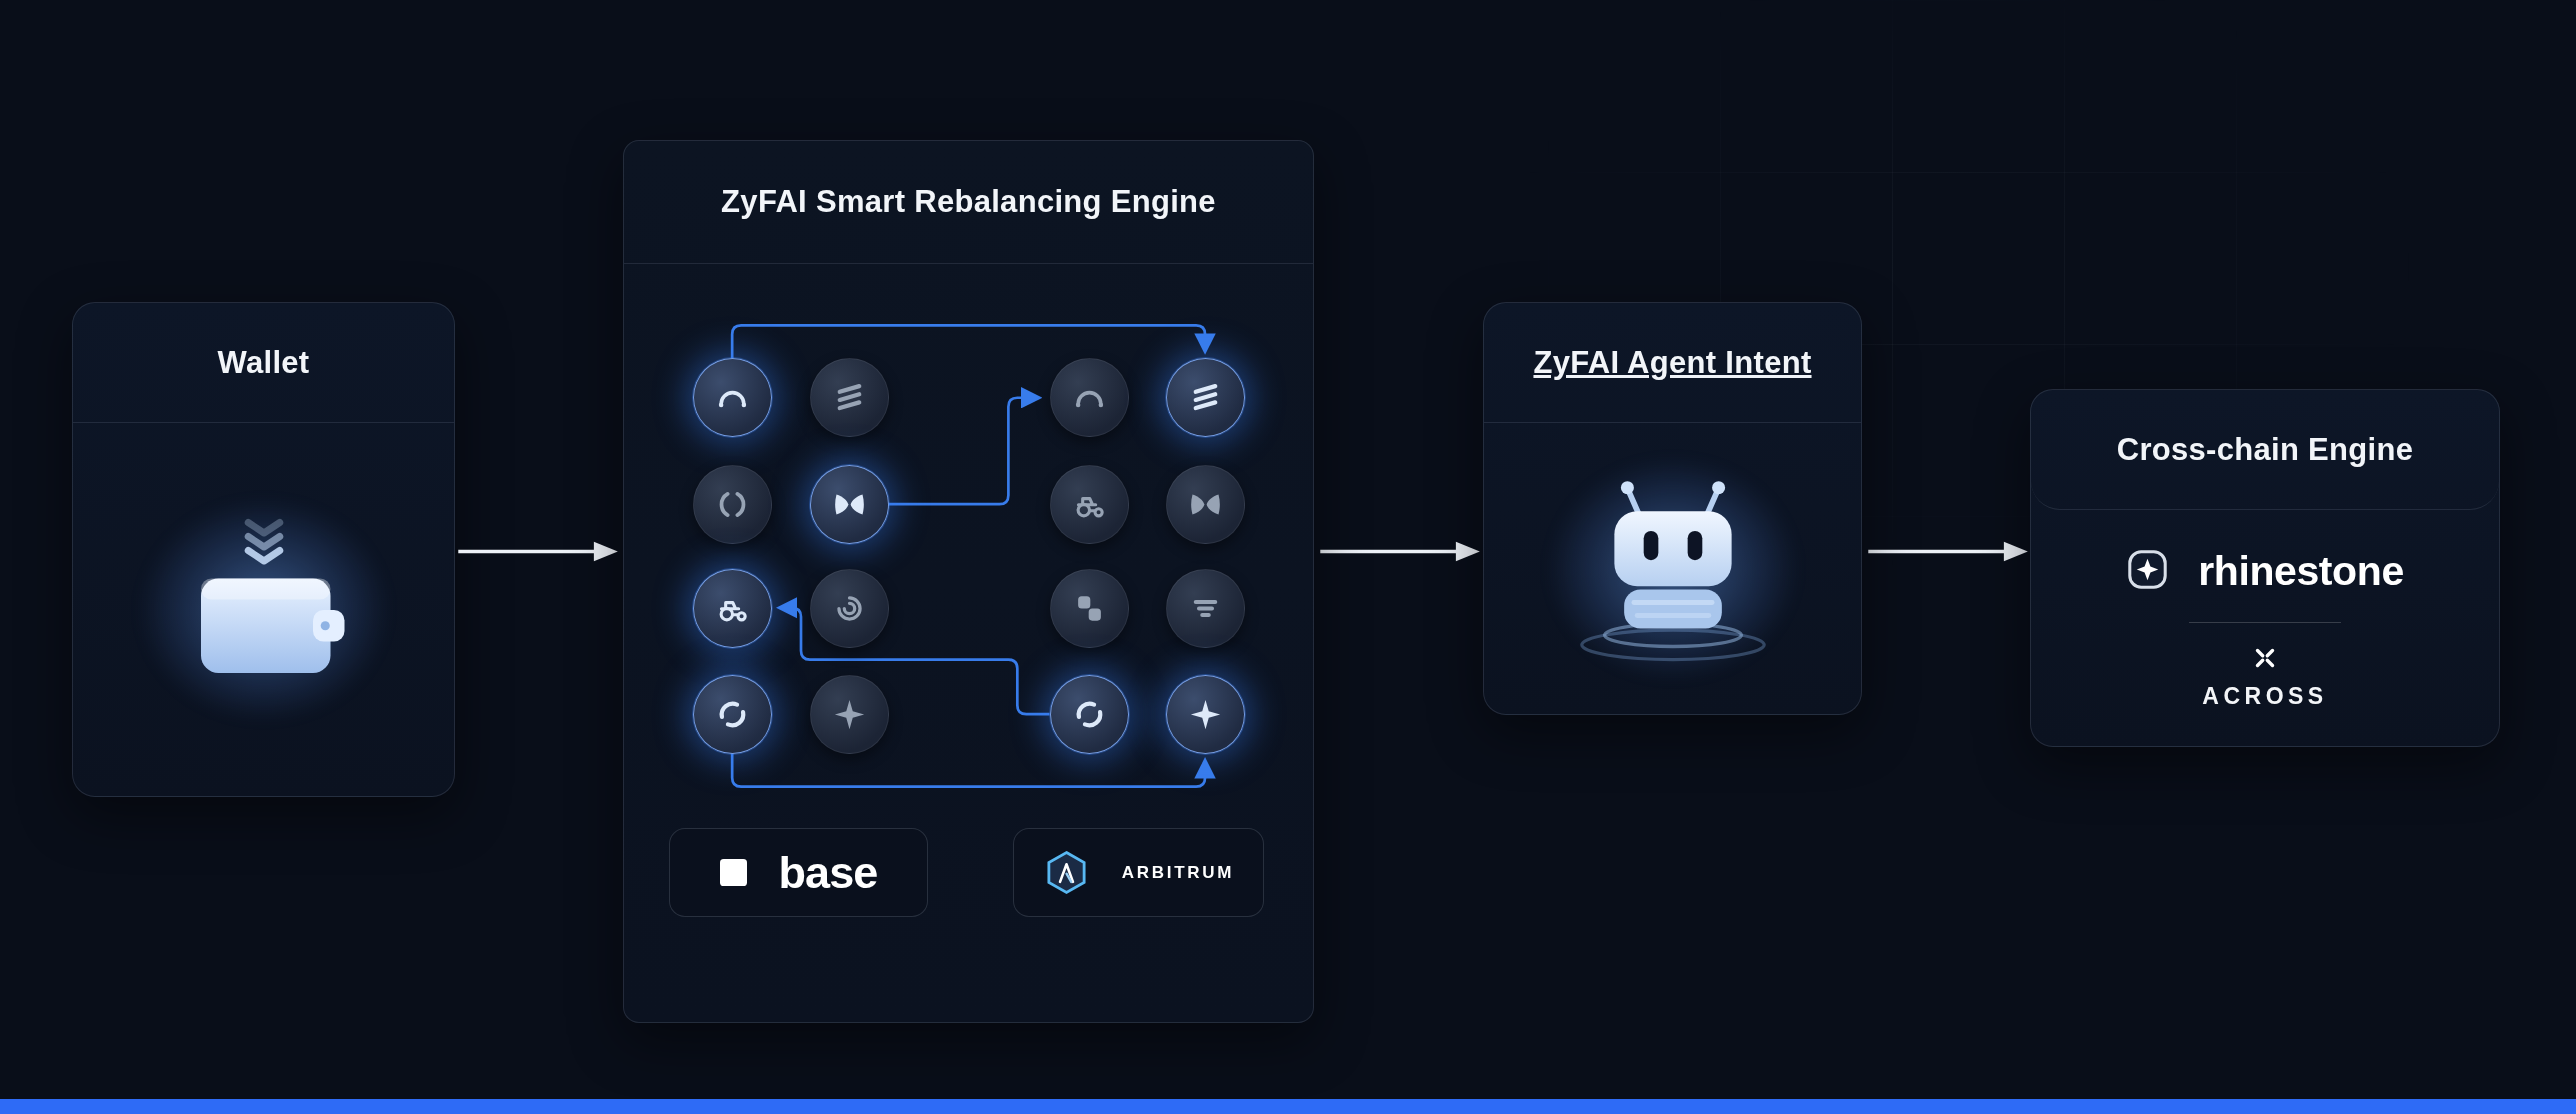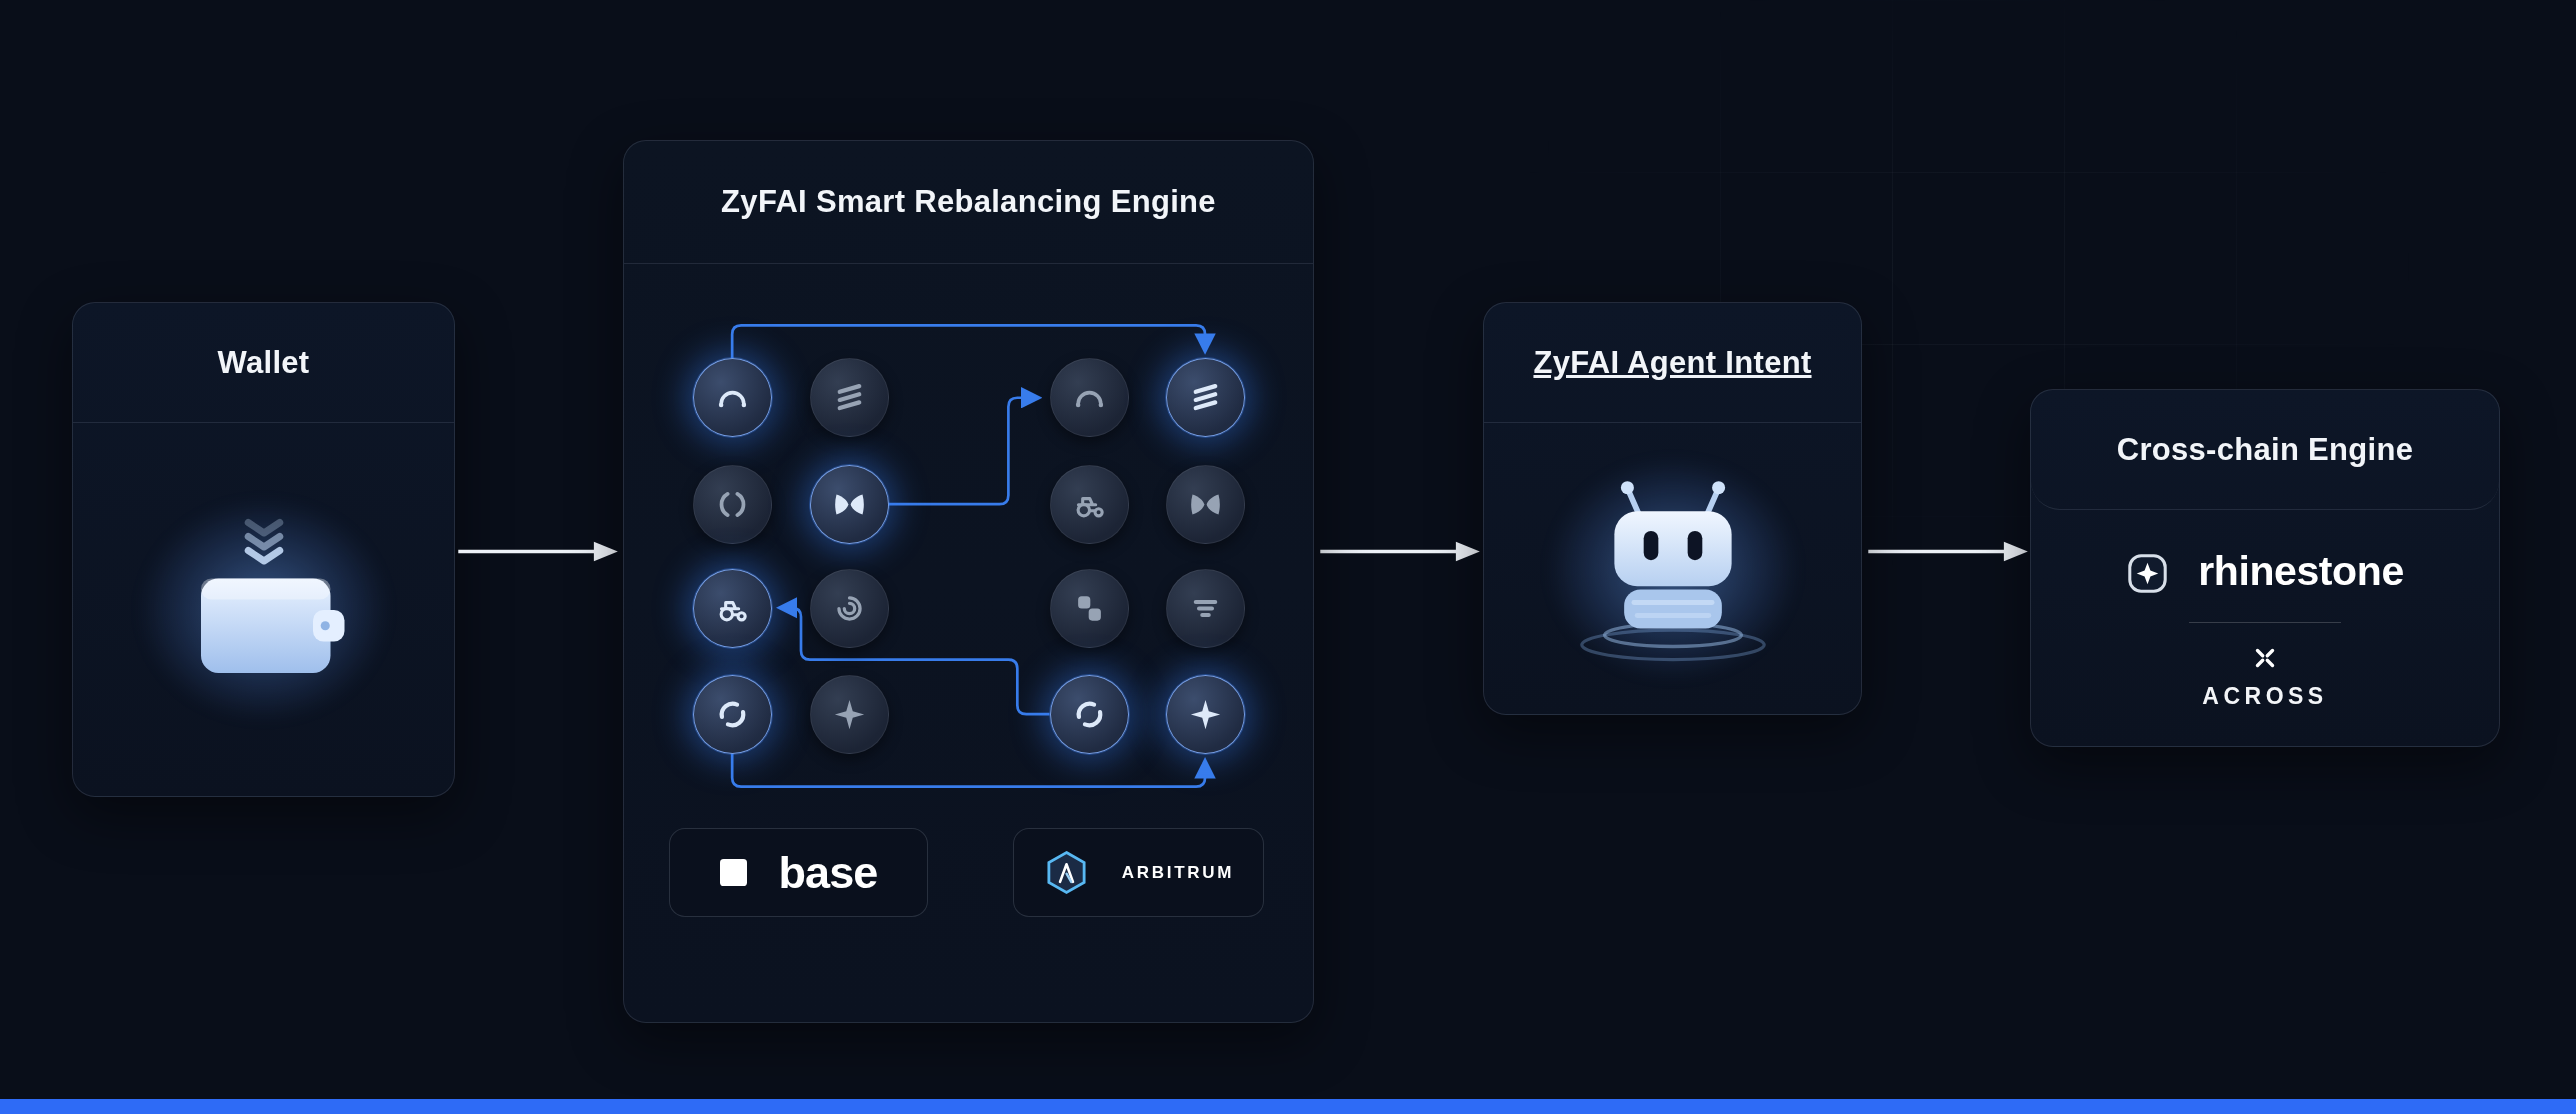--- a/index.html
+++ b/index.html
@@ -33,21 +33,21 @@
   }
   .card-header {
     display:flex; align-items:center; justify-content:center;
     border-bottom:1.3px solid rgba(148,163,184,0.16);
   }
   .card-title {
     font-size:31px; font-weight:600; letter-spacing:0.3px; color:#f2f5f9;
   }
 
   #wallet-card  { left:72px;   top:302px; width:383px; height:495px; }
-  #engine-card  { left:623px;  top:140px; width:691px; height:883px; background:linear-gradient(180deg,#0c1422,#0b1220); }
+  #engine-card  { left:623px;  top:140px; width:691px; height:883px; background:linear-gradient(180deg,#0c1422,#0b1220);border-radius:16px; }
   #agent-card   { left:1483px; top:302px; width:379px; height:413px;text-decoration:underline; }
   #cross-card   { left:2030px; top:389px; width:470px; height:358px; }
 
   #wallet-card .card-header, #agent-card .card-header { height:120px; }
   #engine-card .card-header { height:123px; }
   #cross-card  .card-header { height:120px;border-radius:29px; }
 
   .icon-stage { position:relative; width:100%; height:calc(100% - 120px); display:flex; align-items:center; justify-content:center; }
   .icon-stage .glow-blob {
     position:absolute; width:322px; height:286px; border-radius:50%;
@@ -87,21 +87,21 @@
   #base-badge { width:259px; }
   #arbitrum-badge { width:251px; }
   .base-square { width:27px; height:27px; background:#ffffff; border-radius:3.6px; }
   .base-label { font-size:45px; font-weight:700; color:#ffffff; letter-spacing:-0.9px; }
   .arbitrum-label { font-size:17px; font-weight:700; color:#ffffff; letter-spacing:2.7px; }
 
   .flow-arrow { position:absolute; }
 
   
   .cross-body { display:flex; flex-direction:column; align-items:center; padding-top:38px; }
-  .provider-row { display:flex; align-items:flex-end; gap:29px; }
+  .provider-row { display:flex; align-items:flex-start; gap:29px; }
   .rhinestone-label { font-size:41px; font-weight:700; color:#ffffff; letter-spacing:-0.4px; }
   .cross-divider { width:152px; height:1.3px; background:rgba(255,255,255,0.18); margin:27px 0 23px; }
   .across-row { display:flex; align-items:center; gap:12.5px;flex-direction:column; }
   .across-label { font-size:23px; font-weight:700; color:#f3f5f8; letter-spacing:4.5px; }
 
   #bottom-bar { position:absolute; left:0; right:0; bottom:0; height:15px; background:#2e6bf6; }
 </style>
 </head>
 <body>
 

